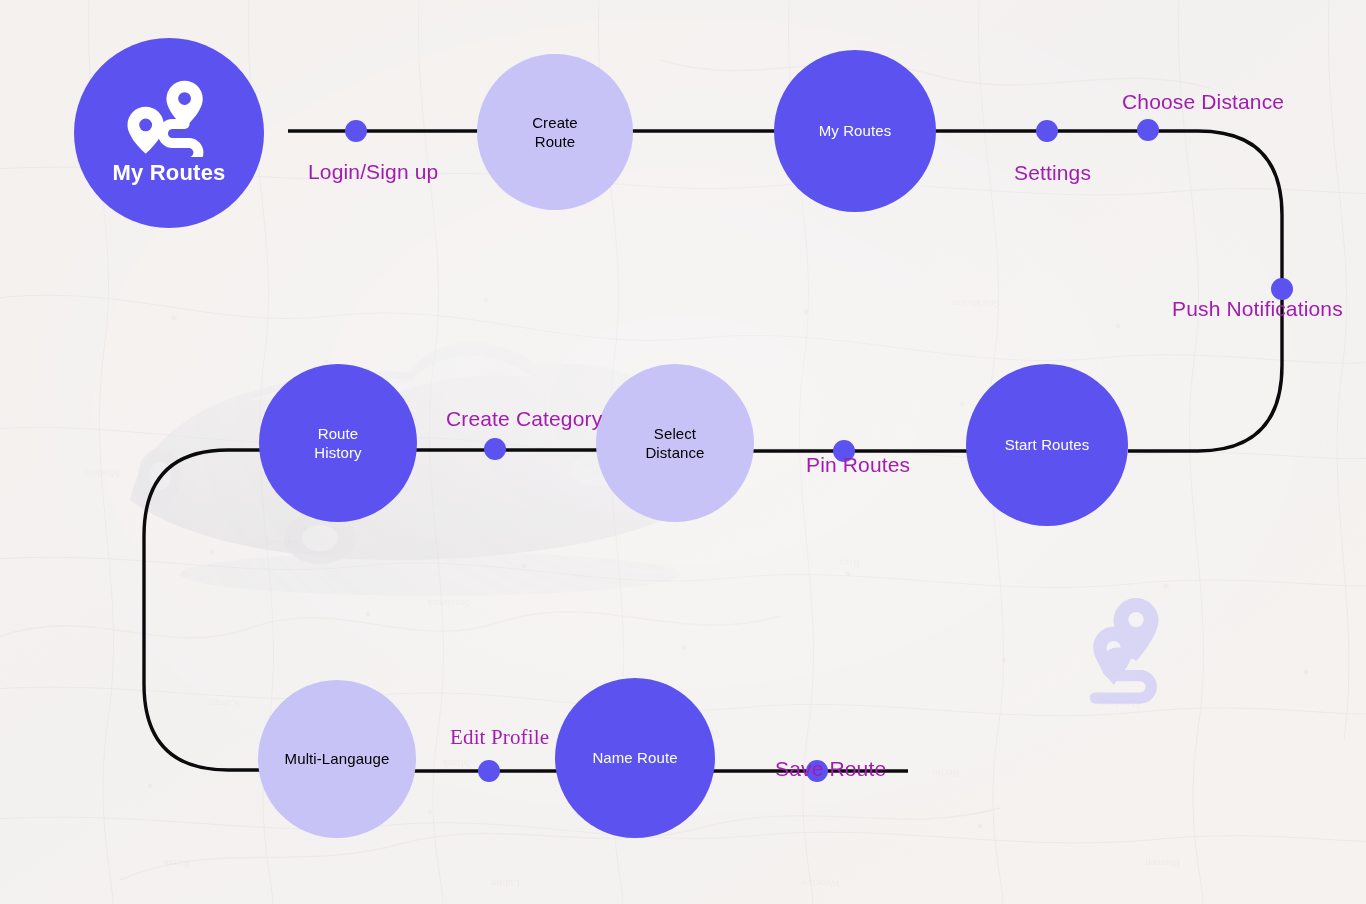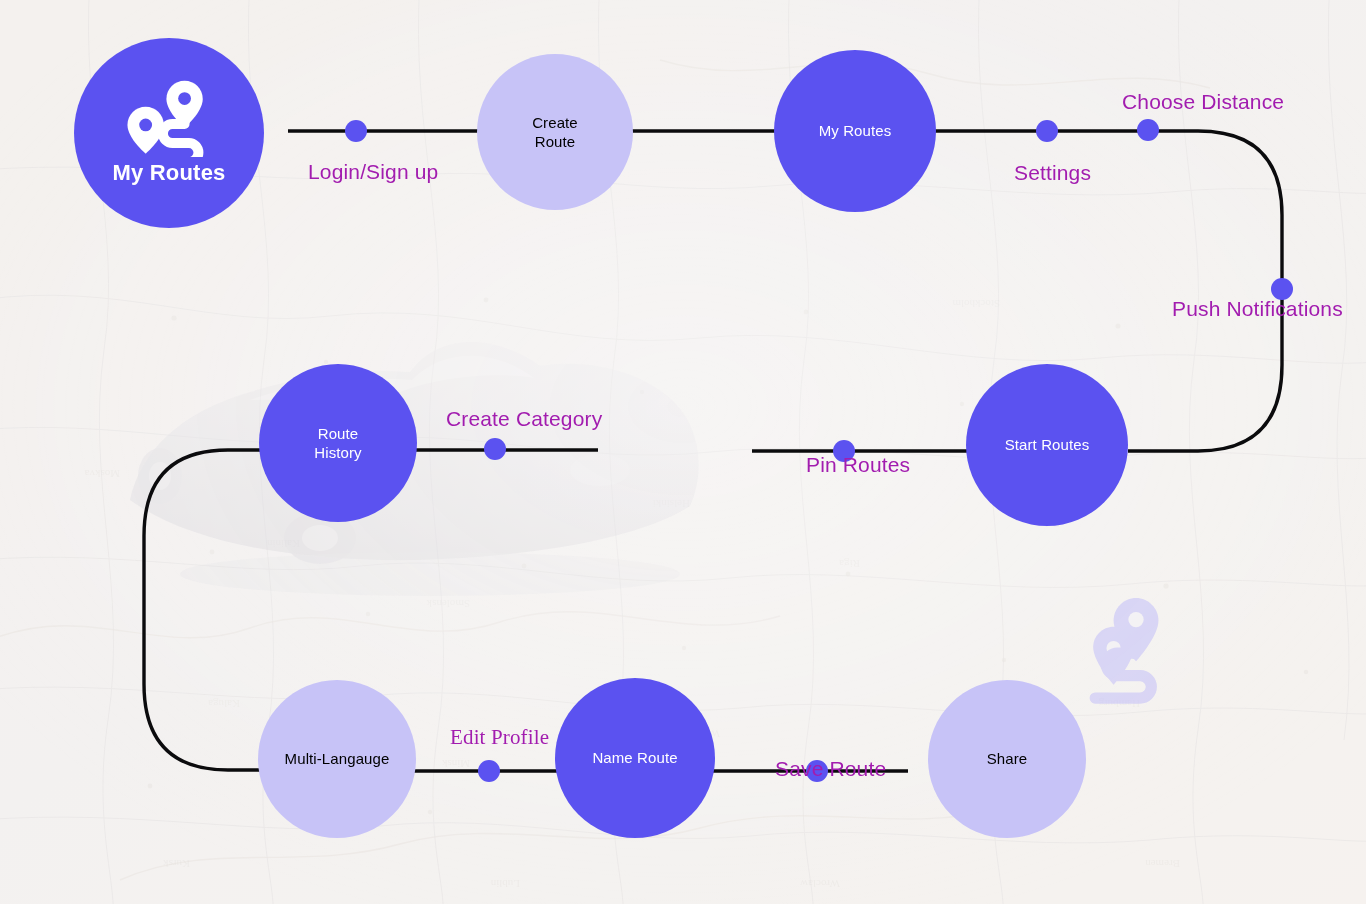--- a/index.html
+++ b/index.html
@@ -263,36 +263,37 @@
 
   <div class="node solid" id="node-my-routes-1">
     <span class="node-label">My Routes</span>
   </div>
 
   <div class="node solid" id="node-route-history">
     <span class="node-label">Route
 History</span>
   </div>
 
+  <div class="node light" id="node-select-distance">
+    <span class="node-label">Select
+Distance</span>
+  </div>
 
   <div class="node solid" id="node-start-routes">
     <span class="node-label">Start Routes</span>
   </div>
 
   <div class="node light" id="node-multi-language">
     <span class="node-label">Multi-Langauge</span>
   </div>
 
   <div class="node solid" id="node-name-route">
     <span class="node-label">Name Route</span>
   </div>
 
-  <div class="node light" id="node-share">
-    <span class="node-label">Share</span>
-  </div>
 
   <div class="edge-dot" id="dot-login"></div>
   <div class="edge-dot" id="dot-settings"></div>
   <div class="edge-dot" id="dot-choose-dist"></div>
   <div class="edge-dot" id="dot-push-notif"></div>
   <div class="edge-dot" id="dot-create-cat"></div>
   <div class="edge-dot" id="dot-pin-routes"></div>
   <div class="edge-dot" id="dot-edit-profile"></div>
   <div class="edge-dot" id="dot-save-route"></div>
 

